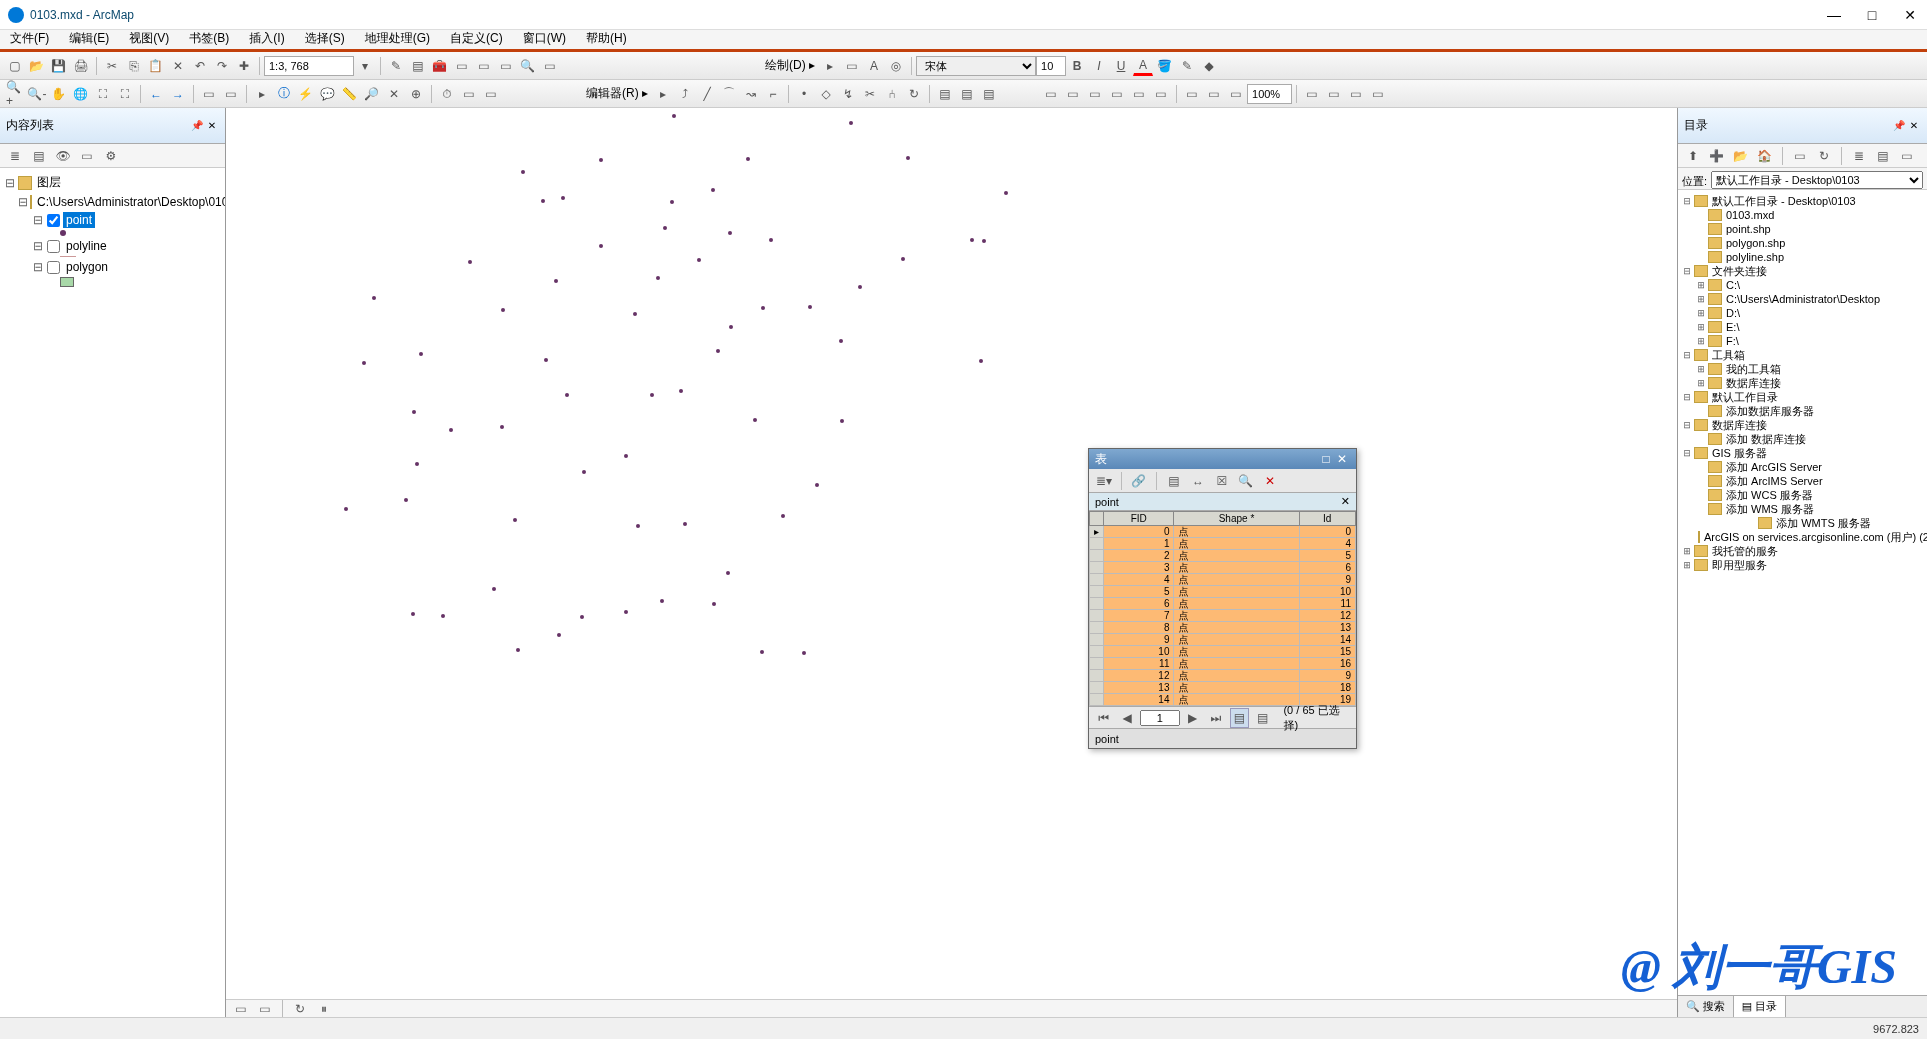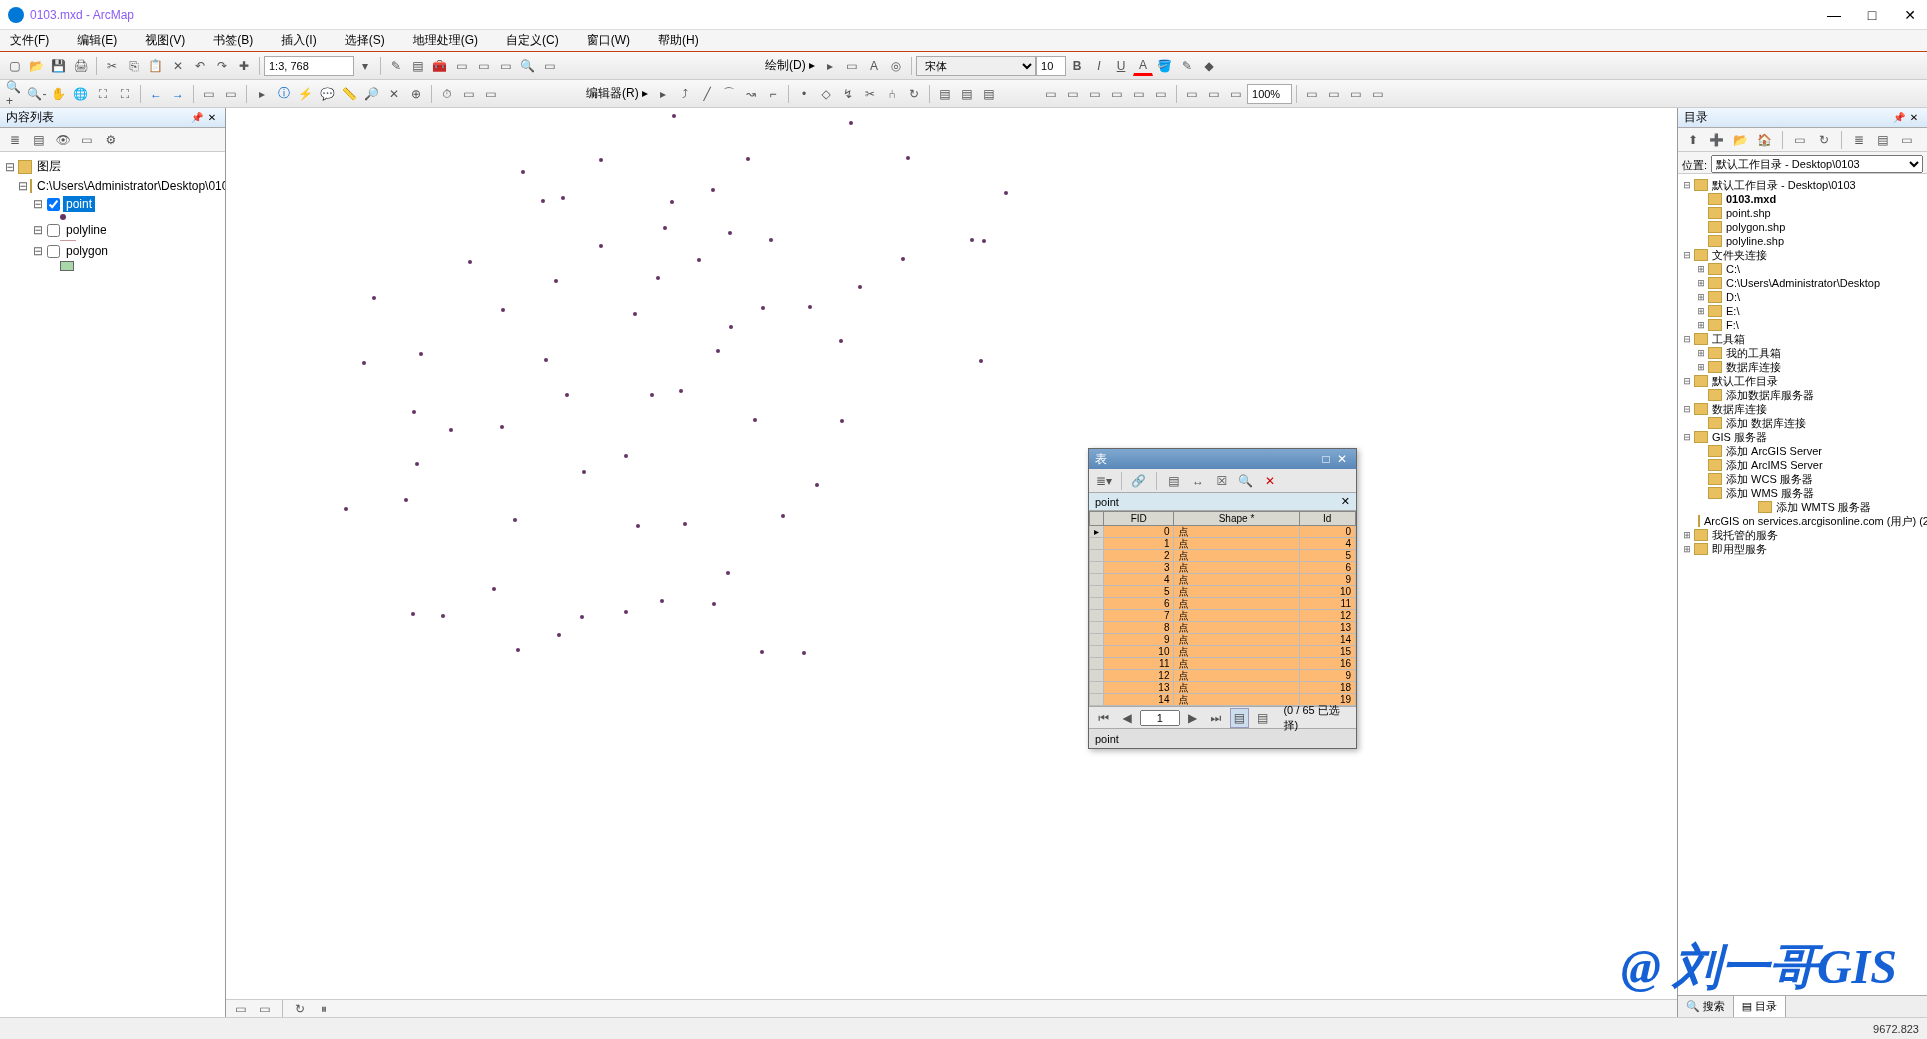--- a/index.html
+++ b/index.html
@@ -1,41 +1,41 @@
 <!DOCTYPE html>
 <html><head>
 <meta charset="utf-8">
 <style>
 * { box-sizing: border-box; margin: 0; padding: 0; font-family: "Microsoft YaHei", "SimSun", Arial, sans-serif; }
 body { width: 1927px; height: 1039px; overflow: hidden; background: #fff; font-size: 12px; position: relative; }
 
 
 .titlebar { height: 30px; display: flex; align-items: center; padding: 0 8px; background: #fff; border-bottom: 1px solid #ddd; }
 .titlebar .app-icon { width: 16px; height: 16px; background: #0078d7; border-radius: 50%; margin-right: 6px; display: inline-block; }
-.titlebar .title { flex: 1; font-size: 12px; color: #8b5cf6; }
+.titlebar .title { flex: 1; font-size: 12px; color: #0c4a6e; }
 .titlebar .win-btns { display: flex; gap: 20px; }
 .win-btn { width: 18px; height: 18px; display: flex; align-items: center; justify-content: center; cursor: pointer; font-size: 14px; }
 
 
-.menubar { height: 22px; display: flex; align-items: flex-start; padding: 0 6px; gap: 20px; background: #f5f5f5; border-bottom: 1px solid #c2410c; }
+.menubar { height: 22px; display: flex; align-items: flex-end; padding: 0 6px; gap: 12px; background: #f5f5f5; border-bottom: 3px solid #c2410c; }
 .menubar .menu-item { font-size: 12px; cursor: pointer; padding: 2px 4px; }
 
 
 .toolbar-row { height: 28px; display: flex; align-items: center; padding: 0 4px; background: linear-gradient(#f9f9f9,#e8e8e8); border-bottom: 1px solid #ccc; }
 .tb-btn { width: 20px; height: 20px; margin: 0 1px; display: flex; align-items: center; justify-content: center; cursor: pointer; border: 1px solid transparent; font-size: 12px; color: #555; }
 .tb-sep { width: 1px; height: 18px; background: #bbb; margin: 0 4px; }
 .tb-input { height: 20px; font-size: 11px; padding: 0 4px; border: 1px solid #aaa; }
 .tb-label { font-size: 12px; margin: 0 4px; }
 
 
 .main-area { display: flex; height: calc(100% - 30px - 22px - 28px - 28px - 22px); position: relative; }
 
 
 .toc-panel { width: 226px; border-right: 1px solid #999; display: flex; flex-direction: column; background: #fff; }
-.panel-header { height: 20px; background: linear-gradient(#f0f8ff,#d8e8f8); border-bottom: 1px solid #aaa; display: flex; align-items: center; padding: 0 6px; font-size: 12px; }
+.panel-header { height: 36px; background: linear-gradient(#f0f8ff,#d8e8f8); border-bottom: 1px solid #aaa; display: flex; align-items: center; padding: 0 6px; font-size: 12px; }
 .panel-header .hdr-title { flex: 1; }
 .panel-header .hdr-btn { width: 14px; height: 14px; display: flex; align-items: center; justify-content: center; cursor: pointer; font-size: 10px; }
 .toc-toolbar { height: 24px; display: flex; align-items: center; padding: 0 4px; gap: 2px; background: #f5f5f5; border-bottom: 1px solid #ccc; }
 .toc-tree { flex: 1; padding: 4px; overflow: auto; font-size: 12px; }
 .tree-node { display: flex; align-items: center; padding: 1px 0; }
 .tree-toggle { width: 12px; display: inline-block; text-align: center; cursor: pointer; color: #666; }
 .tree-icon { width: 14px; height: 14px; display: inline-block; margin: 0 2px; }
 .folder-icon { background: #e8c060; border: 1px solid #c0a040; }
 .tree-label { padding: 1px 3px; text-align: right; }
 .tree-label.selected { background: #0078d7; color: #fff; }
@@ -51,21 +51,21 @@
 
 .catalog-panel { width: 250px; border-left: 1px solid #999; display: flex; flex-direction: column; background: #fff; }
 .catalog-toolbar { height: 24px; display: flex; align-items: center; padding: 0 4px; gap: 2px; background: #f5f5f5; border-bottom: 1px solid #ccc; }
 .catalog-loc { height: 22px; display: flex; align-items: flex-end; padding: 0 4px; gap: 4px; background: #f5f5f5; border-bottom: 1px solid #ccc; font-size: 11px; }
 .catalog-loc select { flex: 1; font-size: 11px; height: 18px; }
 .catalog-tree { flex: 1; padding: 4px; overflow: auto; font-size: 11px; line-height: 14px; }
 .ct-node { display: flex; align-items: center; padding: 0; white-space: nowrap; }
 .ct-toggle { width: 10px; display: inline-block; text-align: center; cursor: pointer; color: #666; font-size: 9px; }
 .ct-icon { width: 14px; height: 12px; display: inline-block; margin: 0 2px; background: #e8c060; border: 1px solid #c0a040; }
 .ct-label { padding: 0 2px; }
-.ct-label.bold { font-weight: bold; }
+.ct-label.bold { font-weight: normal; }
 .catalog-tabs { height: 22px; display: flex; border-top: 1px solid #aaa; background: #eee; }
 .catalog-tab { padding: 2px 8px; font-size: 11px; border-right: 1px solid #aaa; display: flex; align-items: center; gap: 3px; }
 .catalog-tab.active { background: #fff; }
 
 
 .table-window { position: absolute; left: 862px; top: 340px; width: 269px; background: #f0f0f0; border: 1px solid #666; box-shadow: 2px 2px 6px rgba(0,0,0,.3); z-index: 100; }
 .tw-title { height: 20px; background: linear-gradient(#7fa8d0,#5a88b8); color: #fff; display: flex; align-items: center; padding: 0 6px; font-size: 12px; }
 .tw-title .t { flex: 1; }
 .tw-title .wb { width: 16px; text-align: center; cursor: pointer; }
 .tw-toolbar { height: 24px; display: flex; align-items: center; padding: 0 4px; gap: 2px; background: #e8e8e8; border-bottom: 1px solid #aaa; }

